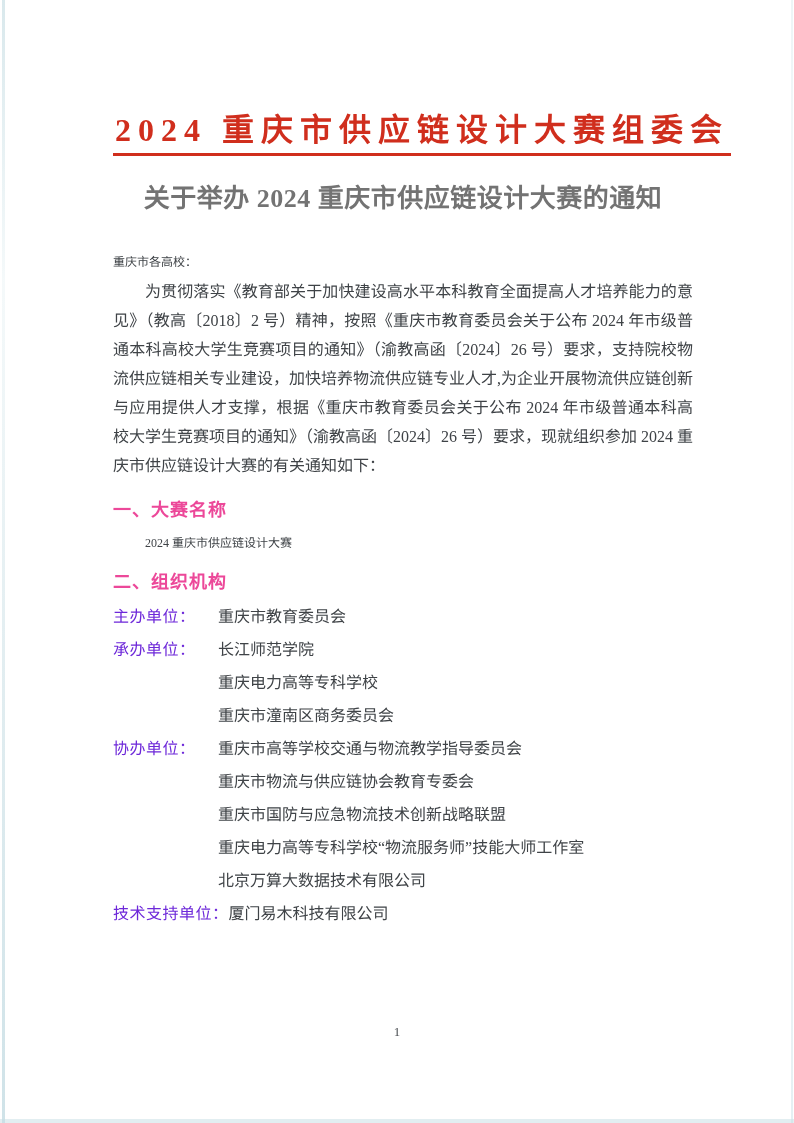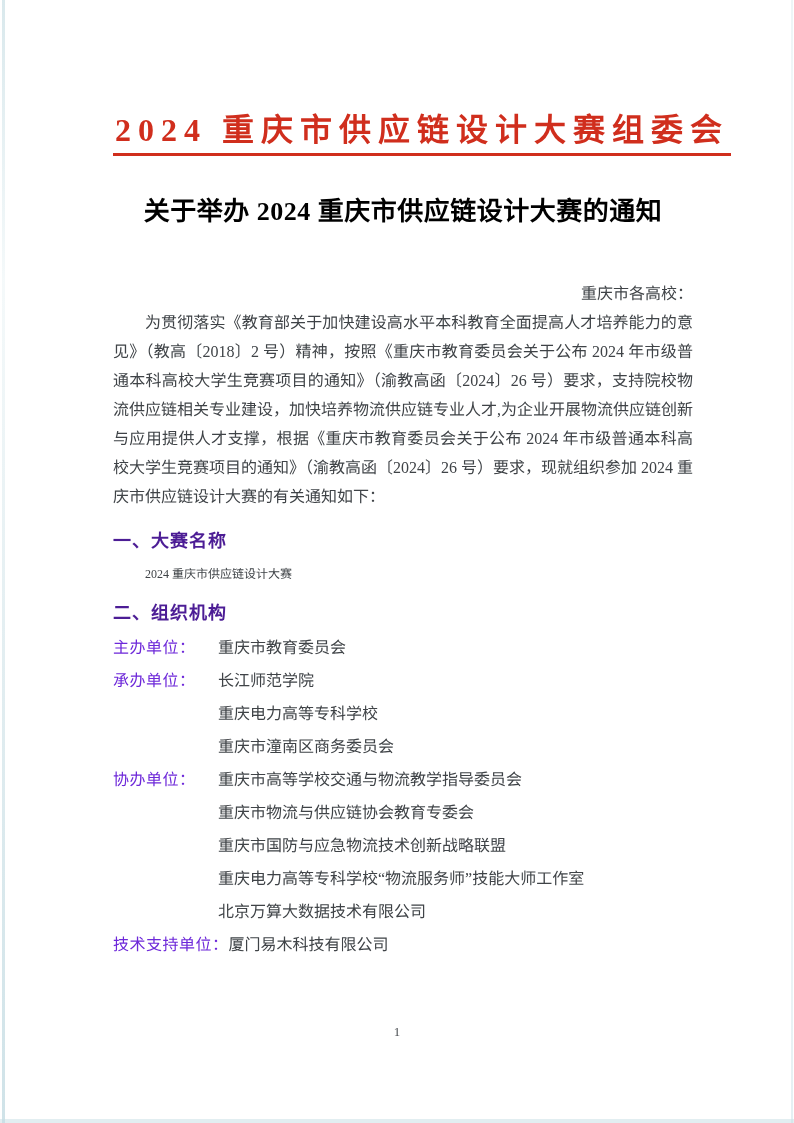--- a/index.html
+++ b/index.html
@@ -46,46 +46,45 @@
     display: inline-block;
     font-size: 32px;
     font-weight: bold;
     letter-spacing: 7px;
     color: var(--title-red, #d02e1d);
     border-bottom: 3px solid var(--title-red, #d02e1d);
     padding: 0 2px 3px 2px;
     white-space: nowrap;
   }
   .doc-subtitle {
-    margin-top: 41px;
+    margin-top: 28px;
     text-align: center;
     font-size: 26px;
     font-weight: bold;
     line-height: 30px;
-    color: #000000;
+    color: #737373;
     letter-spacing: 0.5px;
   }
   .salutation {
-    margin-top: 52px;
-    font-size: 16px;
+    margin-top: 34px;
+    font-size: 12px;
     line-height: 29px;
-    text-align: right;
   }
   .para {
     font-size: 16px;
     line-height: 29px;
     text-indent: 2em;
     text-align: justify;
   }
   .section-heading {
     margin-top: 16px;
     font-size: 18px;
     font-weight: bold;
     line-height: 28px;
-    color: #4c1d95;
+    color: #ec4899;
     letter-spacing: 1px;
   }
   .section-heading.second { margin-top: 12px; }
   .competition-name {
     margin-top: 6px;
     padding-left: 32px;
     font-size: 12px;
     line-height: 26px;
   }
   .org-table { margin-top: 4px; }

